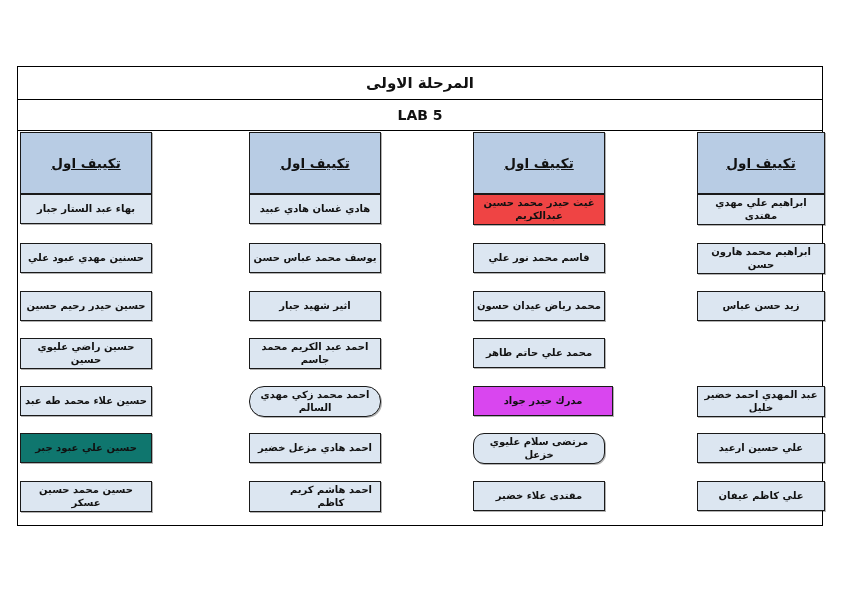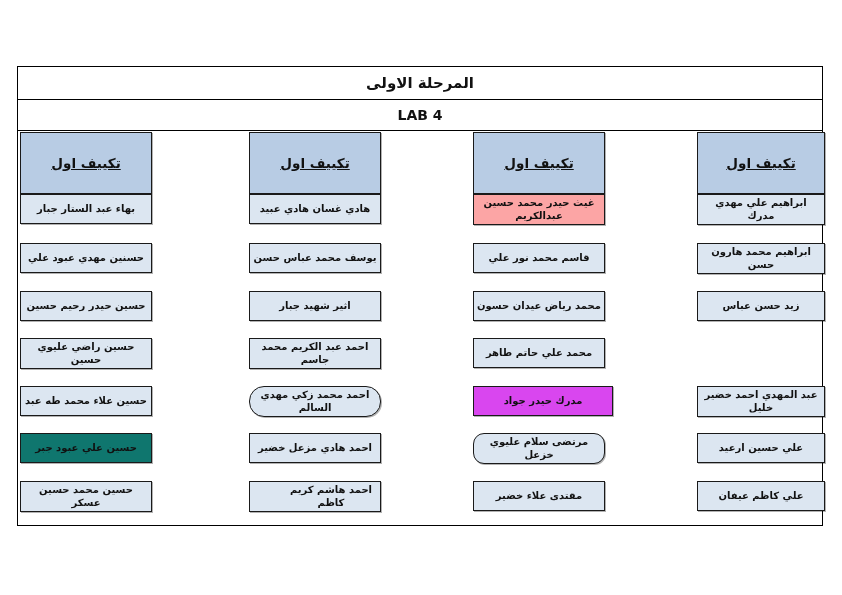--- a/index.html
+++ b/index.html
@@ -73,48 +73,48 @@
     line-height: 1.25;
     padding: 2px 3px;
   }
 </style>
 </head>
 <body>
 
 <div class="canvas">
   <div class="frame">
     <div class="title-row">المرحلة الاولى</div>
-    <div class="lab-row">LAB 4</div>
+    <div class="lab-row">LAB 5</div>
   </div>
   <div class="boxes-layer" id="boxes-layer">
       <div class="box header-box" style="left: 20px; top: 132px; width: 132px; background: rgb(184, 204, 228); border-color: rgb(26, 26, 26);">تكييف اول</div>
       <div class="box student-box" style="left: 20px; top: 194px; width: 132px; background: rgb(220, 230, 241); border-color: rgb(26, 26, 26);">بهاء عبد الستار جبار</div>
       <div class="box student-box" style="left: 20px; top: 291px; width: 132px; background: rgb(220, 230, 241); border-color: rgb(26, 26, 26);">حسين حيدر رحيم حسين</div>
       <div class="box student-box" style="left: 20px; top: 243px; width: 132px; background: rgb(220, 230, 241); border-color: rgb(26, 26, 26);">حسنين مهدي عبود علي</div>
       <div class="box student-box" style="left: 20px; top: 338px; width: 132px; background: rgb(220, 230, 241); border-color: rgb(26, 26, 26);">حسين راضي عليوي حسين</div>
       <div class="box student-box" style="left: 20px; top: 386px; width: 132px; background: rgb(220, 230, 241); border-color: rgb(26, 26, 26);">حسين علاء محمد طه عبد</div>
       <div class="box student-box" style="left: 20px; top: 433px; width: 132px; background: #0f766e; border-color: rgb(26, 26, 26);">حسين علي عبود جبر</div>
       <div class="box student-box" style="left: 20px; top: 481px; width: 132px; background: rgb(220, 230, 241); border-color: rgb(26, 26, 26);">حسين محمد حسين عسكر</div>
       <div class="box header-box" style="left: 249px; top: 132px; width: 132px; background: rgb(184, 204, 228); border-color: rgb(26, 26, 26);">تكييف اول</div>
       <div class="box student-box" style="left: 249px; top: 194px; width: 132px; background: rgb(220, 230, 241); border-color: rgb(26, 26, 26);">هادي غسان هادي عبيد</div>
       <div class="box student-box" style="left: 249px; top: 243px; width: 132px; background: rgb(220, 230, 241); border-color: rgb(26, 26, 26);">يوسف محمد عباس حسن</div>
       <div class="box student-box" style="left: 249px; top: 291px; width: 132px; background: rgb(220, 230, 241); border-color: rgb(26, 26, 26);">اثير شهيد جبار</div>
       <div class="box student-box" style="left: 249px; top: 338px; width: 132px; background: rgb(220, 230, 241); border-color: rgb(26, 26, 26);">احمد عبد الكريم محمد جاسم</div>
       <div class="box student-box" style="left: 249px; top: 386px; width: 132px; background: rgb(220, 230, 241); border-color: rgb(26, 26, 26); border-radius: 15px;">احمد محمد زكي مهدي السالم</div>
       <div class="box student-box" style="left: 249px; top: 433px; width: 132px; background: rgb(220, 230, 241); border-color: rgb(26, 26, 26);">احمد هادي مزعل خضير</div>
       <div class="box student-box" style="left: 249px; top: 481px; width: 132px; background: rgb(220, 230, 241); border-color: rgb(26, 26, 26); padding-left: 35px;">احمد هاشم كريم كاظم</div>
       <div class="box header-box" style="left: 473px; top: 132px; width: 132px; background: rgb(184, 204, 228); border-color: rgb(26, 26, 26);">تكييف اول</div>
-      <div class="box student-box" style="left: 473px; top: 194px; width: 132px; background: #fca5a5; border-color: rgb(26, 26, 26);">غيث حيدر محمد حسين عبدالكريم</div>
+      <div class="box student-box" style="left: 473px; top: 194px; width: 132px; background: #ef4444; border-color: rgb(26, 26, 26);">غيث حيدر محمد حسين عبدالكريم</div>
       <div class="box student-box" style="left: 473px; top: 243px; width: 132px; background: rgb(220, 230, 241); border-color: rgb(26, 26, 26);">قاسم محمد نور علي</div>
       <div class="box student-box" style="left: 473px; top: 291px; width: 132px; background: rgb(220, 230, 241); border-color: rgb(26, 26, 26);">محمد رياض عيدان حسون</div>
       <div class="box student-box" style="left: 473px; top: 338px; width: 132px; background: rgb(220, 230, 241); border-color: rgb(26, 26, 26);">محمد علي حاتم طاهر</div>
       <div class="box student-box" style="left: 473px; top: 386px; width: 140px; background: #d946ef; border-color: rgb(26, 26, 26);">مدرك حيدر جواد</div>
       <div class="box student-box" style="left: 473px; top: 433px; width: 132px; background: rgb(220, 230, 241); border-color: rgb(26, 26, 26); border-radius: 11px;">مرتضى سلام عليوي خزعل</div>
       <div class="box student-box" style="left: 473px; top: 481px; width: 132px; background: rgb(220, 230, 241); border-color: rgb(26, 26, 26);">مقتدى علاء خضير</div>
       <div class="box header-box" style="left: 697px; top: 132px; width: 128px; background: rgb(184, 204, 228); border-color: rgb(26, 26, 26);">تكييف اول</div>
-      <div class="box student-box" style="left: 697px; top: 194px; width: 128px; background: rgb(220, 230, 241); border-color: rgb(26, 26, 26);">ابراهيم علي مهدي مدرك</div>
+      <div class="box student-box" style="left: 697px; top: 194px; width: 128px; background: rgb(220, 230, 241); border-color: rgb(26, 26, 26);">ابراهيم علي مهدي مقتدى</div>
       <div class="box student-box" style="left: 697px; top: 243px; width: 128px; background: rgb(220, 230, 241); border-color: rgb(26, 26, 26);">ابراهيم محمد هارون حسن</div>
       <div class="box student-box" style="left: 697px; top: 291px; width: 128px; background: rgb(220, 230, 241); border-color: rgb(26, 26, 26);">زيد حسن عباس</div>
       <div class="box student-box" style="left: 697px; top: 386px; width: 128px; background: rgb(220, 230, 241); border-color: rgb(26, 26, 26);">عبد المهدي احمد خضير خليل</div>
       <div class="box student-box" style="left: 697px; top: 433px; width: 128px; background: rgb(220, 230, 241); border-color: rgb(26, 26, 26);">علي حسين ارعيد</div>
       <div class="box student-box" style="left: 697px; top: 481px; width: 128px; background: rgb(220, 230, 241); border-color: rgb(26, 26, 26);">علي كاظم عيفان</div>
     </div>
 </div>
 
 </body></html>

